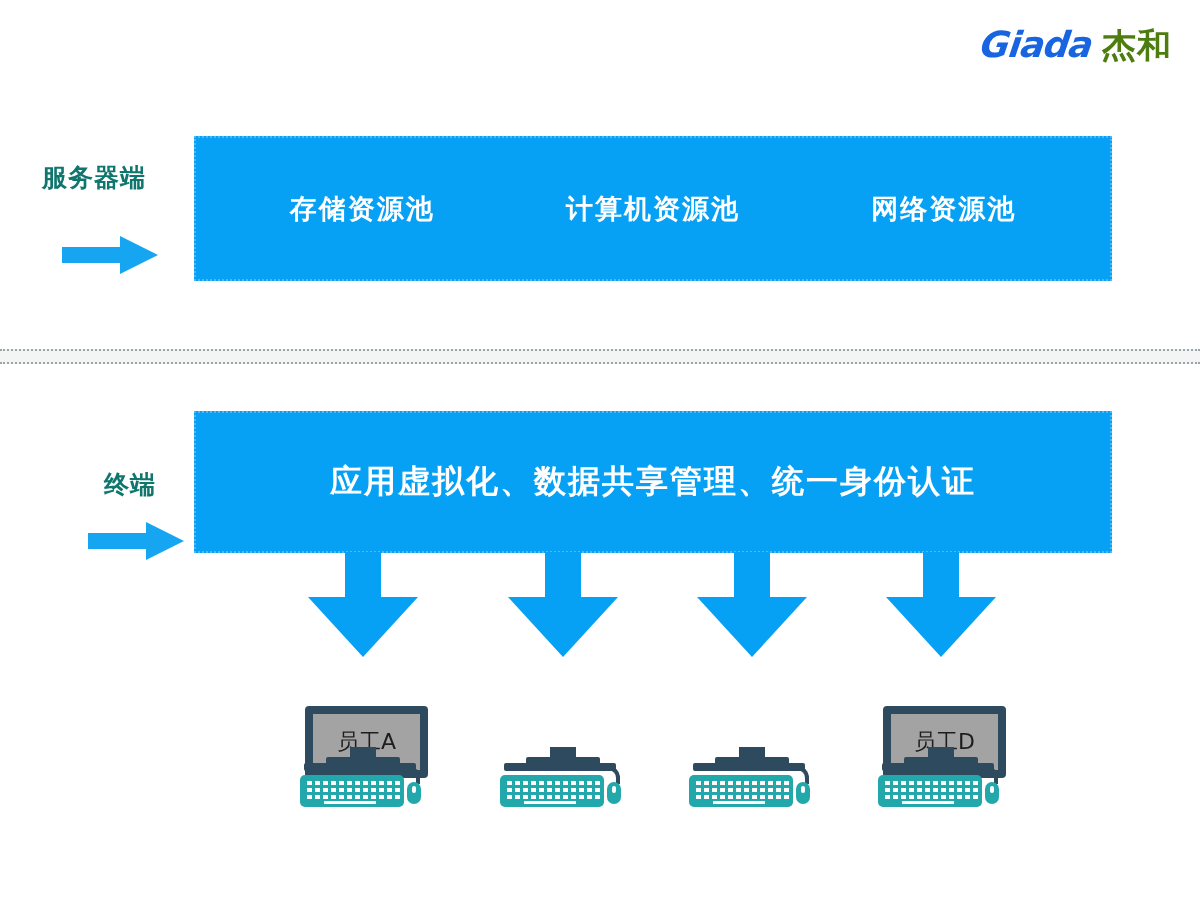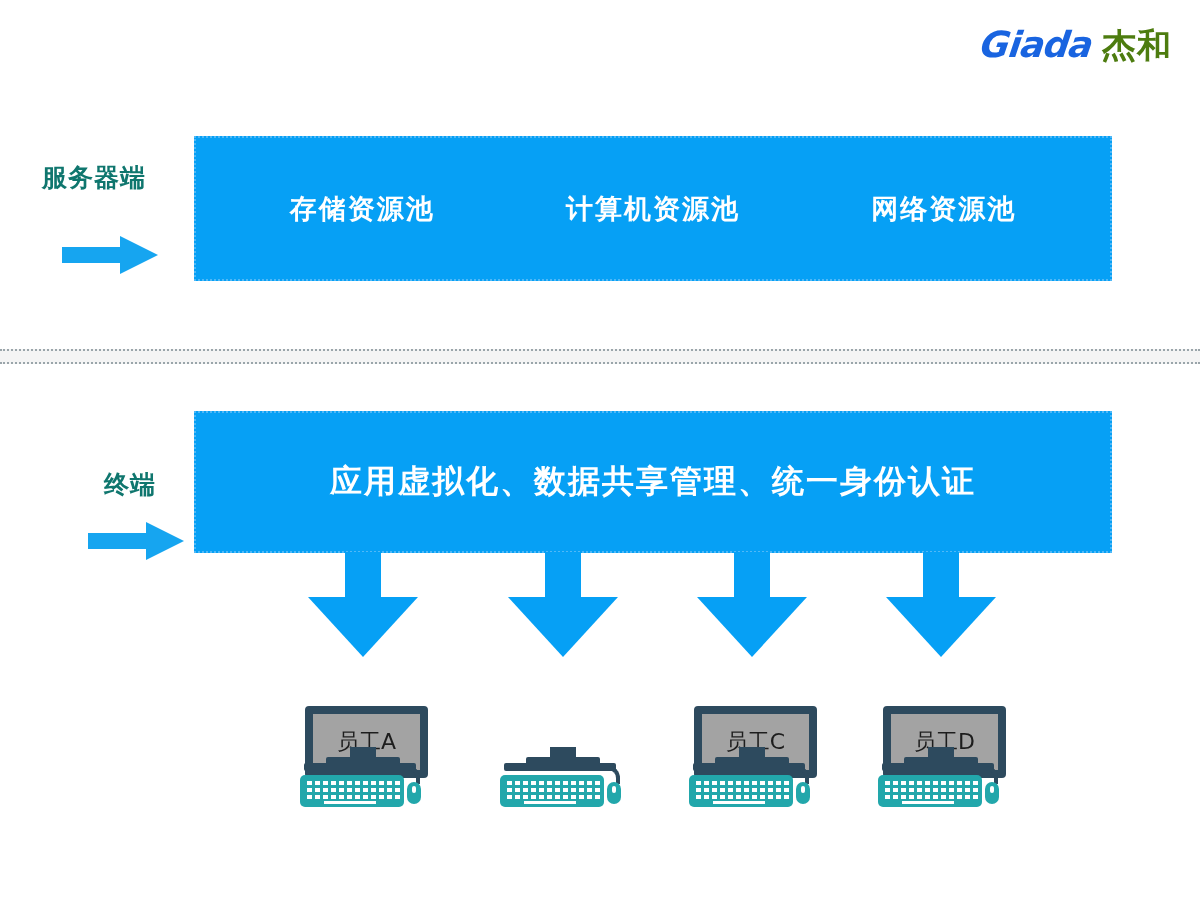--- a/index.html
+++ b/index.html
@@ -431,23 +431,20 @@
         <i class="key"></i>
       </div>
     <div class="spacebar"></div>
   </div>
   <div class="mouse">
       <div class="mouse-btn"></div>
     </div>
 </div>
 
 <div class="station" style="left:687px">
-  <div class="monitor">
-    <span class="screen-label">员工C</span>
-  </div>
   <div class="stand-neck"></div>
   <div class="stand-base"></div>
   <div class="desk-bar"></div>
   <div class="cable"></div>
   <div class="keyboard">
     <div class="keyrow r1">
         <i class="key"></i>
         <i class="key"></i>
         <i class="key"></i>
         <i class="key"></i>

